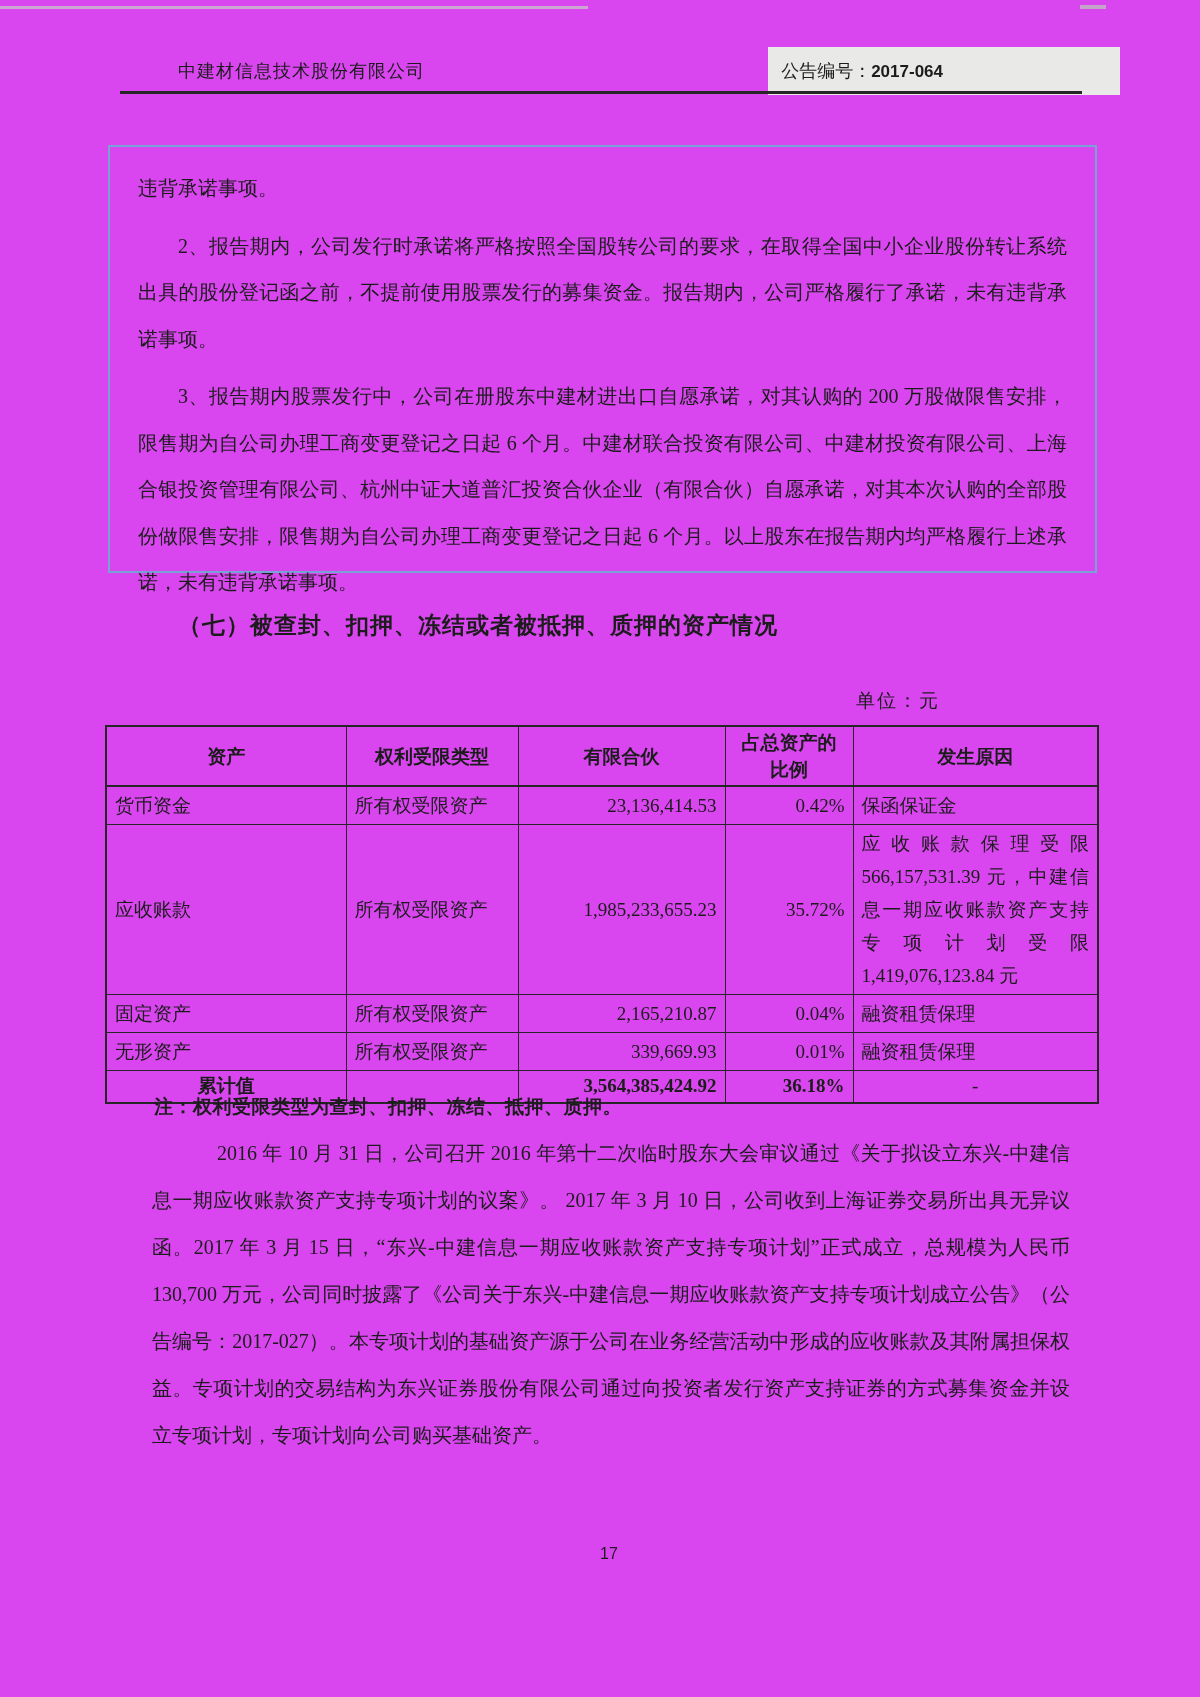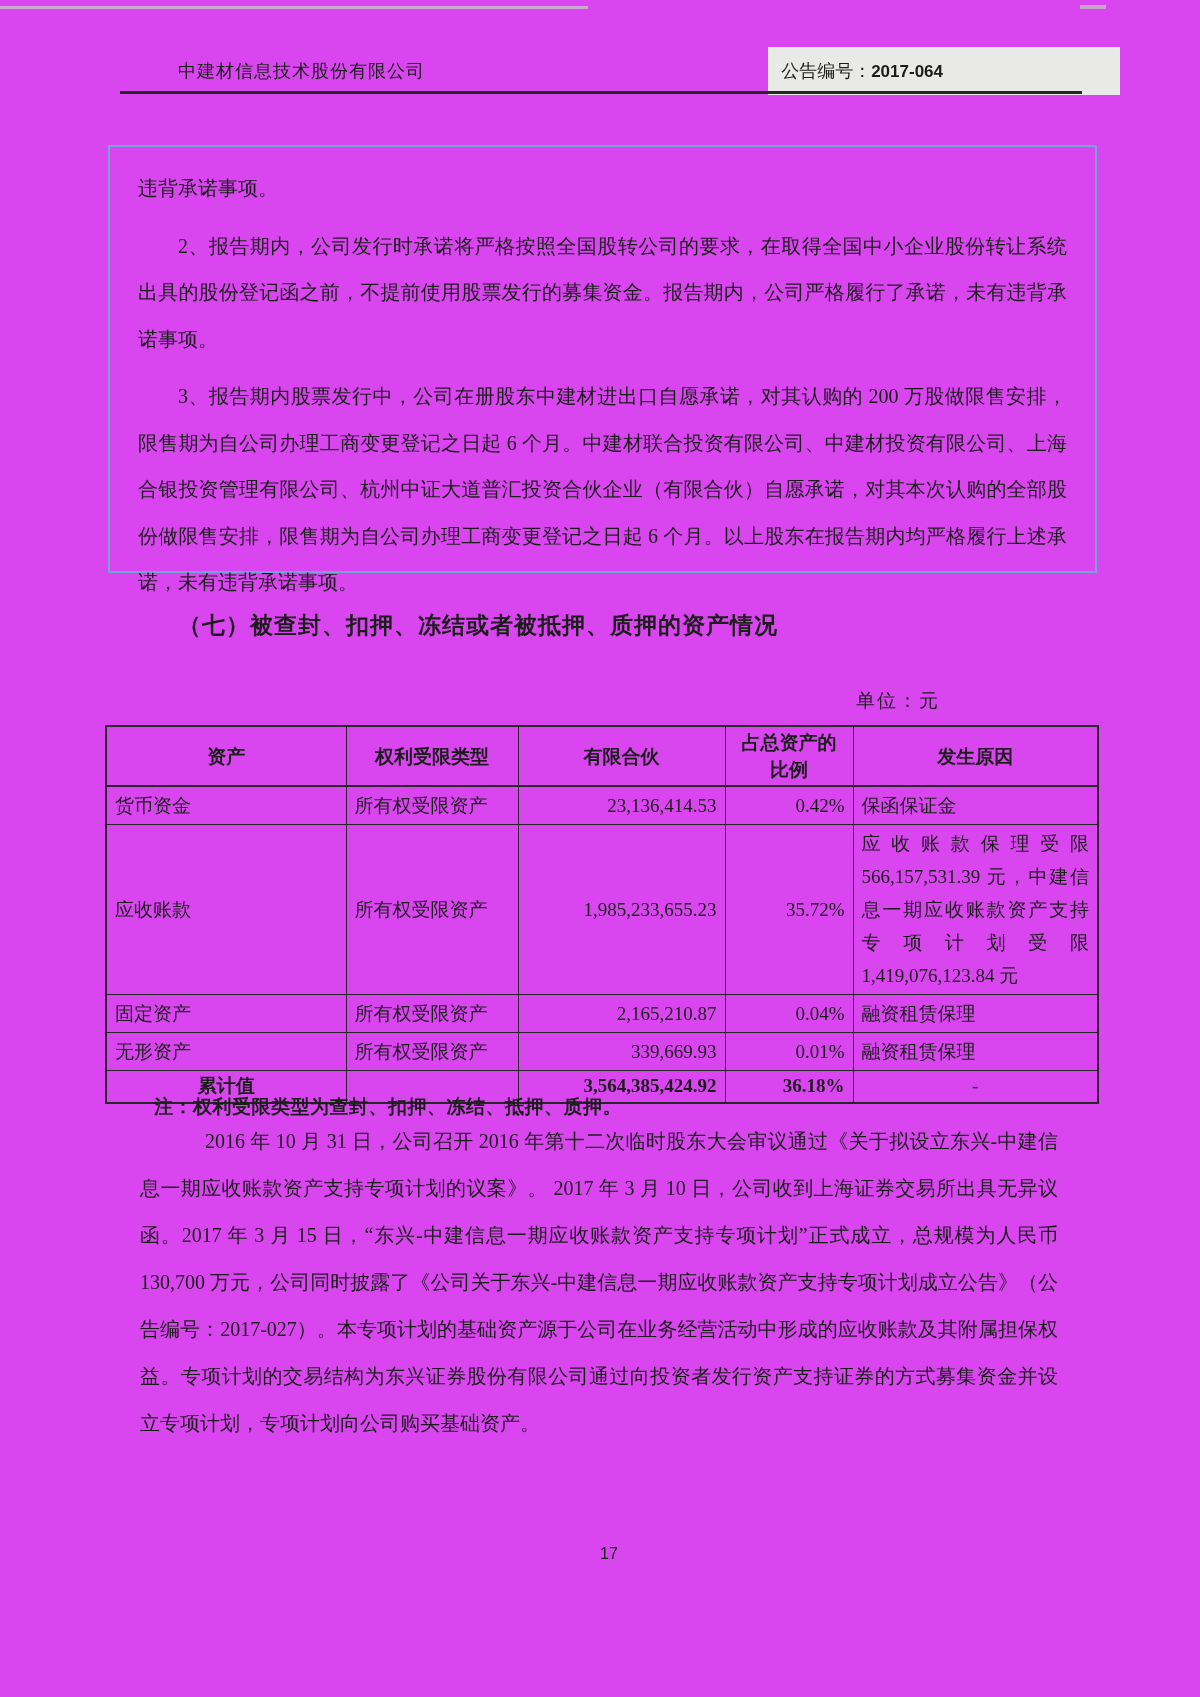--- a/index.html
+++ b/index.html
@@ -78,21 +78,21 @@
   tr.total-row td.asset-cell { text-align:center; }
   tr.total-row td.center { text-align:center; font-weight:400; }
 
   .table-note {
     position:absolute; left:150px; top:1090px; margin:4px;
     font-family:"Liberation Sans","DejaVu Sans",sans-serif;
     font-size:19px; font-weight:700; letter-spacing:0.5px;
   }
 
   .body-para {
-    position:absolute; left:140px; top:1118px; width:918px; margin:0;
+    position:absolute; left:140px; top:1118px; width:918px; margin:12px;
     font-size:20px; line-height:47px; text-align:justify; text-indent:65px;
   }
 
   .page-number {
     position:absolute; left:0; top:1545px; width:100%;
     text-align:center; font-size:16px;
     font-family:"Liberation Sans","DejaVu Sans",sans-serif;
     padding-left:9px;
   }
 </style>

